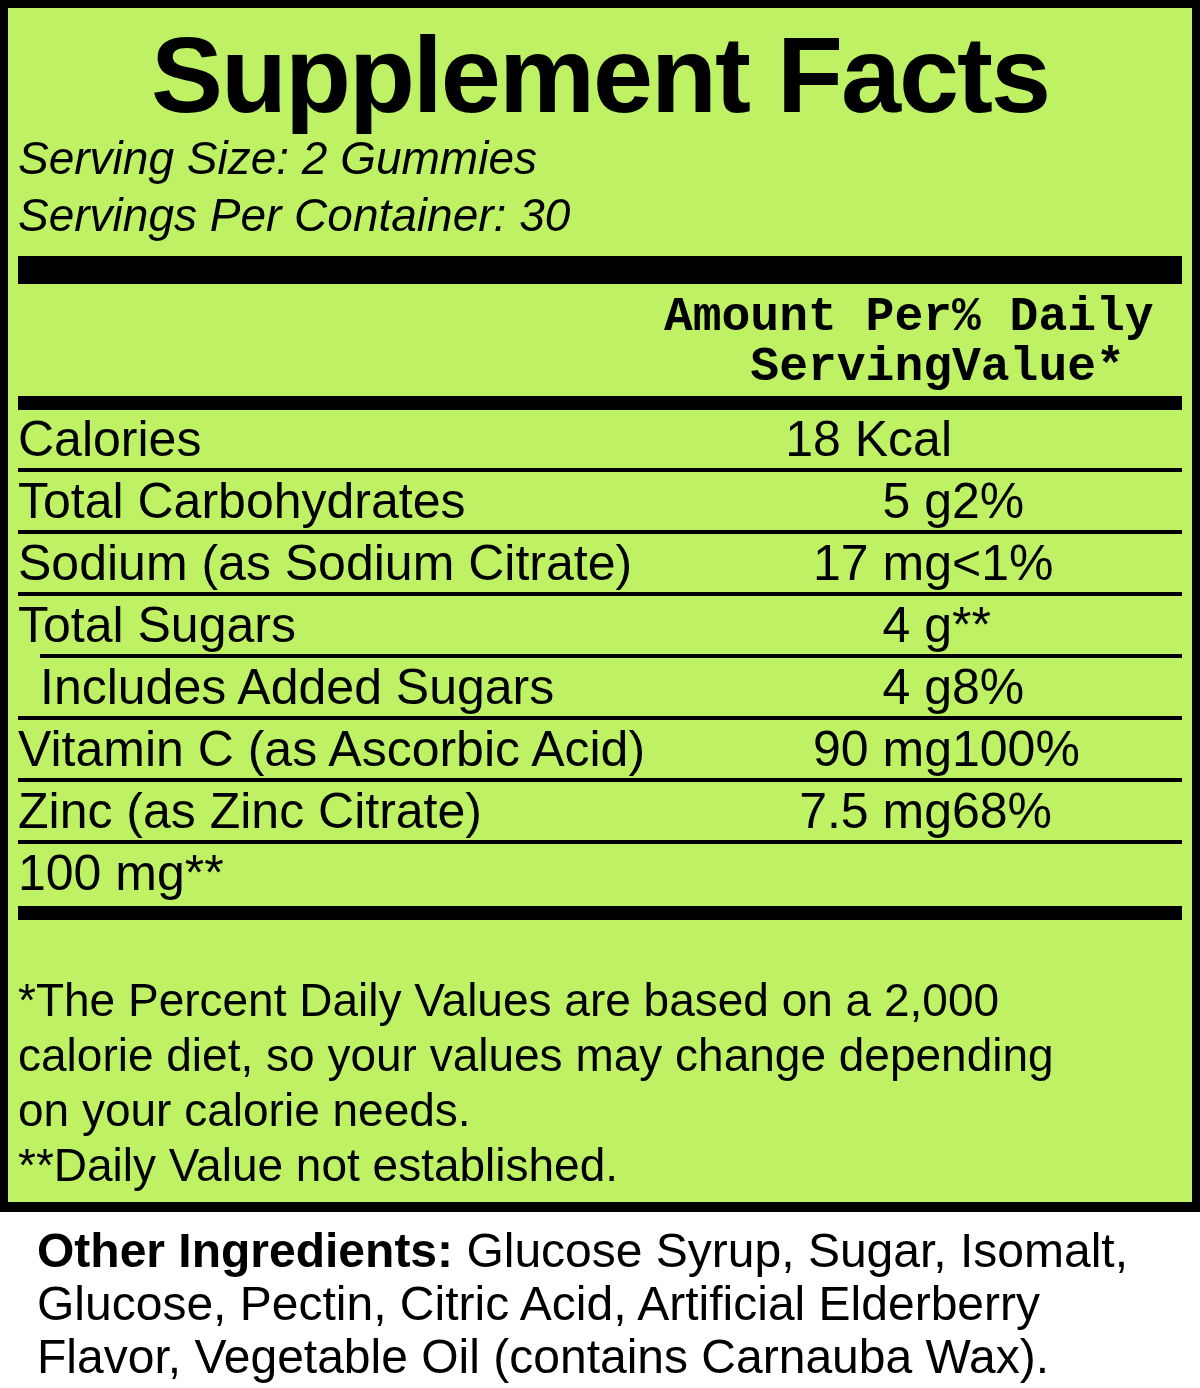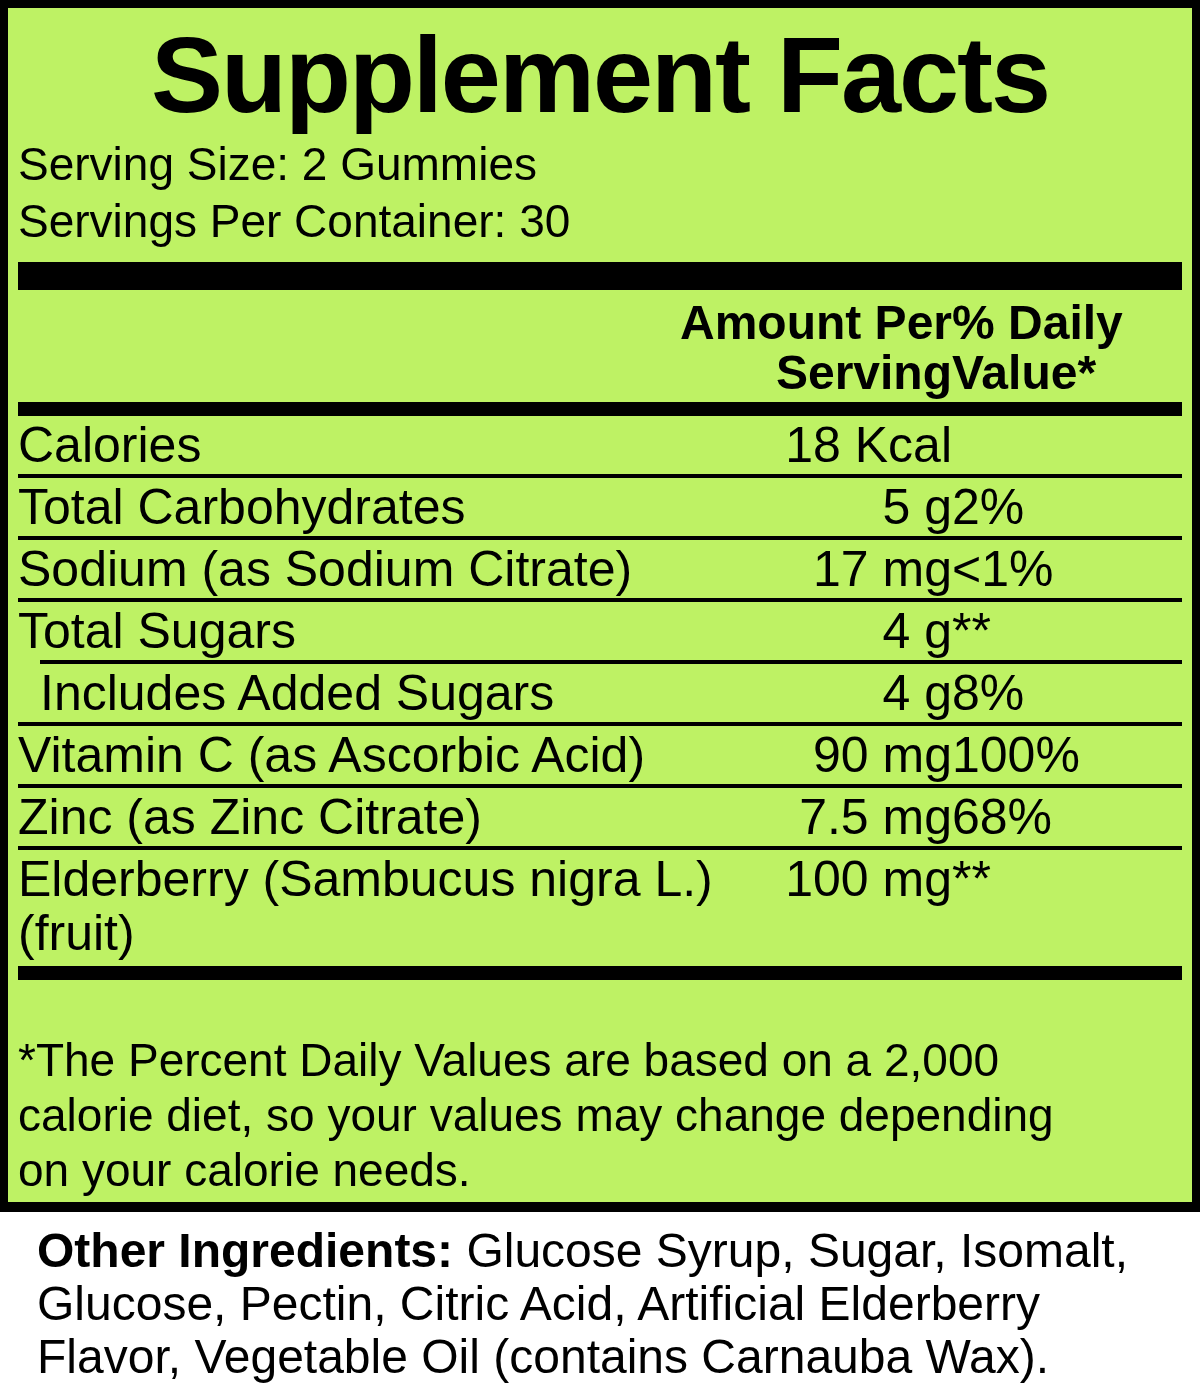--- a/index.html
+++ b/index.html
@@ -33,35 +33,37 @@
     font-size: 108px;
     line-height: 110px;
     font-weight: bold;
     letter-spacing: -2px;
     text-align: center;
   }
 
   .serving-info {
     font-size: 46px;
     line-height: 57px;
-    margin-top: 6px;
+    margin-top: 0;
+    font-style: italic;
   }
 
   .bar { background: #000; }
   .bar-thick  { height: 28px; margin-top: 12px; }
   .bar-medium { height: 14px; margin-top: 4px; }
 
   
   .head-row {
     display: flex;
     align-items: flex-end;
     padding-top: 8px;
     font-weight: bold;
     font-size: 48px;
     line-height: 50px;
+    font-family: Liberation Mono, monospace;
   }
   .cell-label { flex: 1 1 auto; min-width: 0; }
   .cell-amount { flex: 0 0 auto; text-align: right; }
   .cell-dv { flex: 0 0 230px; text-align: left; }
 
   
   .rows { font-size: 50px; line-height: 54px; }
   .row {
     display: flex;
     align-items: flex-start;
@@ -152,22 +154,20 @@
       <div class="cell-dv">100%</div>
     </div>
 
     <div class="row">
       <div class="cell-label pre">Zinc (as Zinc Citrate)</div>
       <div class="cell-amount">7.5 mg</div>
       <div class="cell-dv">68%</div>
     </div>
 
     <div class="row">
-      <div class="cell-label pre">Elderberry (Sambucus nigra L.)
-(fruit)</div>
       <div class="cell-amount">100 mg</div>
       <div class="cell-dv">**</div>
     </div>
 
   </div>
 
   <div class="bar bar-medium"></div>
 
   <div class="footnote pre">*The Percent Daily Values are based on a 2,000
 calorie diet, so your values may change depending

